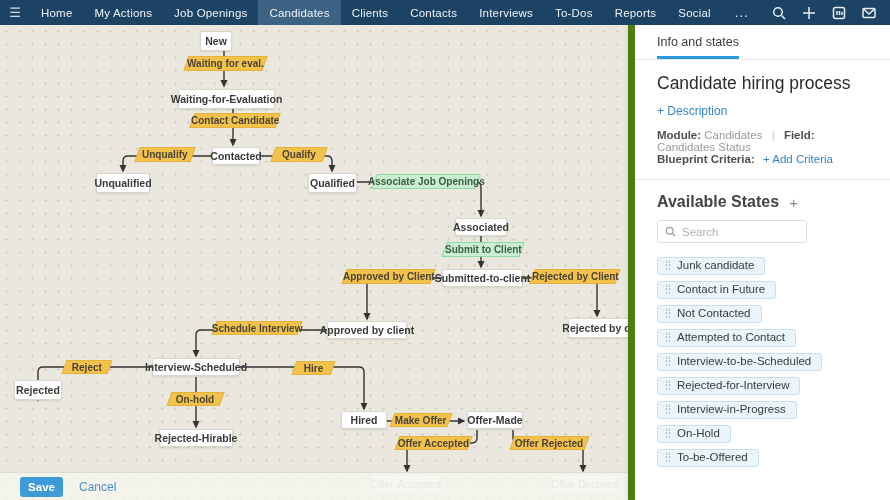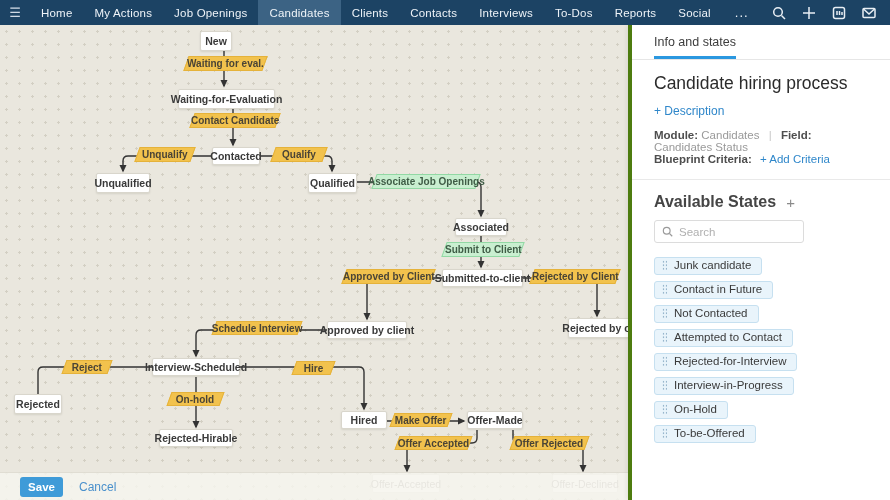--- a/index.html
+++ b/index.html
@@ -42,21 +42,21 @@
   .footer { position:absolute; left:0; bottom:0; width:628px; height:28px; z-index:10;
             background:rgba(247,245,239,.82); border-top:1px solid rgba(210,206,195,.6);
             display:flex; align-items:center; gap:16px; padding-left:20px; }
   .save-btn { width:43px; height:20px; background:#3f9bd8; border:none; border-radius:3px;
               color:#fff; font-size:11.5px; font-weight:bold; cursor:pointer;
               font-family:"Liberation Sans", sans-serif; }
   .cancel-link { color:#4a90cc; font-size:12px; cursor:pointer; }
 
   
   .panel { position:absolute; top:25px; right:0; width:262px; height:475px; background:#fff;
-           border-left:4px solid #4d7c0f; box-shadow:-2px 0 4px rgba(0,0,0,.06); z-index:30; overflow:hidden; }
+           border-left:7px solid #4d7c0f; box-shadow:-2px 0 4px rgba(0,0,0,.06); z-index:30; overflow:hidden; }
   .panel-tabs { height:35px; border-bottom:1px solid #e6e6e6; display:flex; align-items:center; padding:0 22px; }
   .panel-tab { position:relative; height:100%; display:flex; align-items:center;
                font-size:12.5px; color:#3c3c3c; cursor:pointer; }
   .panel-tab::after { content:""; position:absolute; left:0; right:0; bottom:0; height:3px; background:#2b98e0; }
   .panel-body { padding:13px 22px 0 22px; }
   .panel-title { font-size:17.5px; color:#2b2b2b; font-weight:normal; margin-bottom:7px; }
   .desc-link { font-size:12px; color:#2f87ca; cursor:pointer; display:inline-block; margin-bottom:11px; }
   .meta-line { font-size:11.5px; color:#9a9a9a; }
   .meta-line b { color:#4e4e4e; }
   .meta-sep { color:#c8c8c8; margin:0 6px; }
@@ -162,21 +162,21 @@
 <div class="fc-node" style="left: 200px; top: 6px; width: 32px; height: 20px;">New</div>
     <div class="fc-node" style="left: 178px; top: 64px; width: 97px; height: 20px;">Waiting-for-Evaluation</div>
     <div class="fc-node" style="left: 212px; top: 122px; width: 48px; height: 18px;">Contacted</div>
     <div class="fc-node" style="left: 96px; top: 148px; width: 54px; height: 20px;">Unqualified</div>
     <div class="fc-node" style="left: 308px; top: 148px; width: 49px; height: 20px;">Qualified</div>
     <div class="fc-node" style="left: 455px; top: 193px; width: 52px; height: 18px;">Associated</div>
     <div class="fc-node" style="left: 442px; top: 244px; width: 81px; height: 18px;">Submitted-to-client</div>
     <div class="fc-node" style="left: 327px; top: 296px; width: 80px; height: 18px;">Approved by client</div>
     <div class="fc-node" style="left: 568px; top: 293px; width: 78px; height: 20px;">Rejected by client</div>
     <div class="fc-node" style="left: 152px; top: 333px; width: 88px; height: 18px;">Interview-Scheduled</div>
-    <div class="fc-node" style="left: 14px; top: 369px; width: 48px; height: 20px;">Rejected</div>
+    <div class="fc-node" style="left: 14px; top: 355px; width: 48px; height: 20px;">Rejected</div>
     <div class="fc-node" style="left: 159px; top: 404px; width: 74px; height: 18px;">Rejected-Hirable</div>
     <div class="fc-node" style="left: 341px; top: 386px; width: 46px; height: 18px;">Hired</div>
     <div class="fc-node" style="left: 467px; top: 386px; width: 56px; height: 18px;">Offer-Made</div>
     <div class="fc-node faded" style="left: 372px; top: 449px; width: 68px; height: 19px;">Offer-Accepted</div>
     <div class="fc-node faded" style="left: 552px; top: 449px; width: 66px; height: 19px;">Offer-Declined</div>
     <div class="fc-tr yellow" style="left: 186px; top: 31px; width: 79px; height: 15px;">
       <span>Waiting for eval.</span>
     </div>
     <div class="fc-tr yellow" style="left: 192px; top: 88px; width: 86px; height: 15px;">
       <span>Contact Candidate</span>
@@ -264,20 +264,24 @@
         <div class="state-chip">
           <span class="grip"></span>
           <span class="chip-label">Not Contacted</span>
         </div>
         <div class="state-chip">
           <span class="grip"></span>
           <span class="chip-label">Attempted to Contact</span>
         </div>
         <div class="state-chip">
           <span class="grip"></span>
+          <span class="chip-label">Interview-to-be-Scheduled</span>
+        </div>
+        <div class="state-chip">
+          <span class="grip"></span>
           <span class="chip-label">Rejected-for-Interview</span>
         </div>
         <div class="state-chip">
           <span class="grip"></span>
           <span class="chip-label">Interview-in-Progress</span>
         </div>
         <div class="state-chip">
           <span class="grip"></span>
           <span class="chip-label">On-Hold</span>
         </div>

